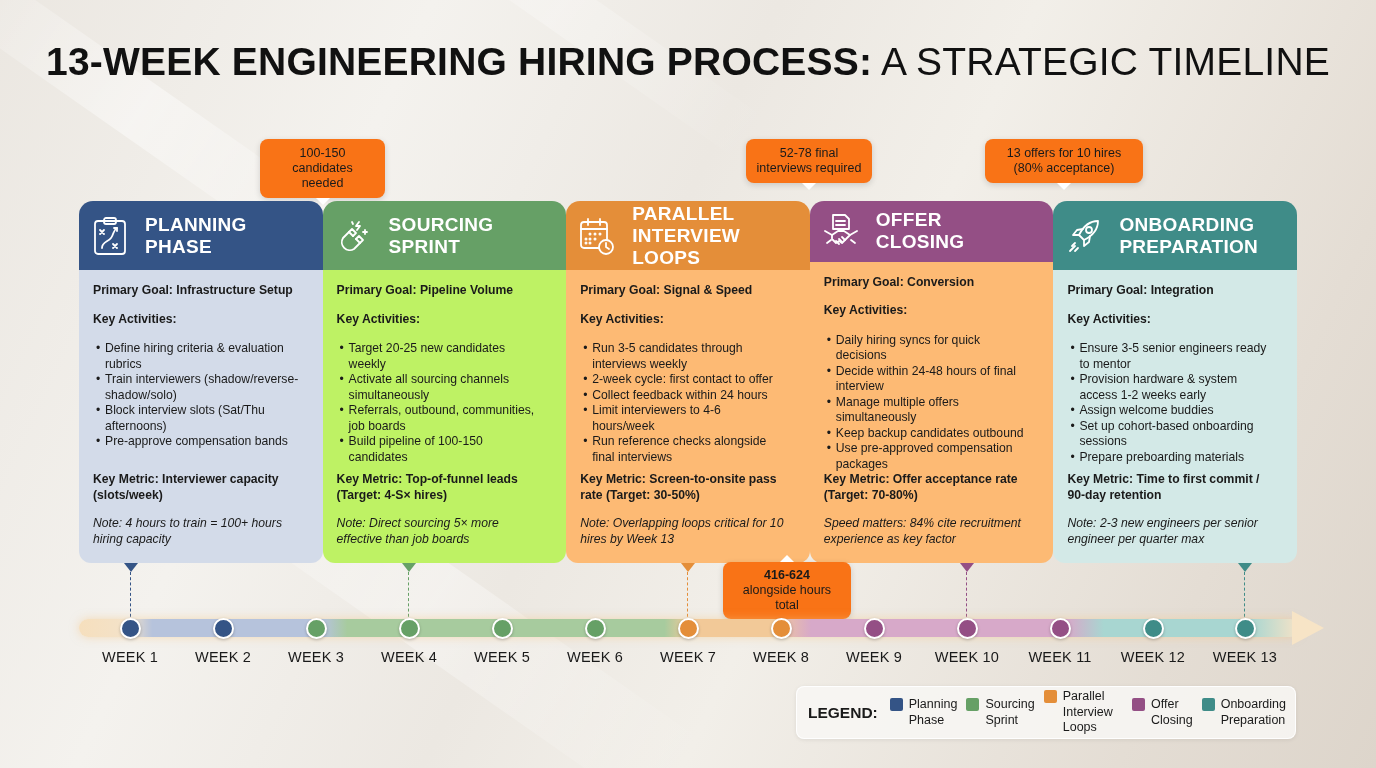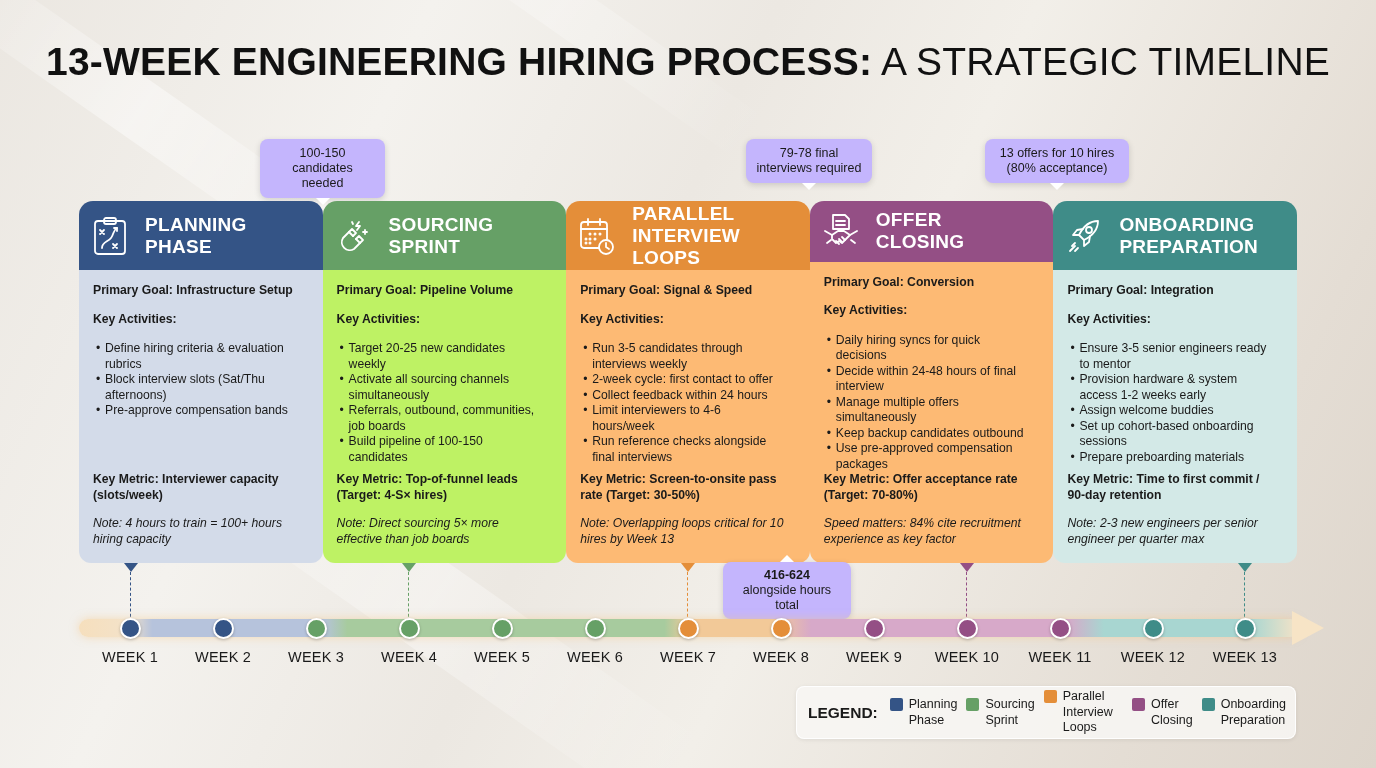--- a/index.html
+++ b/index.html
@@ -16,21 +16,21 @@
     transform: rotate(35deg);
   }
   .title {
     position: absolute; left: 0; top: 40px; width: 1376px; text-align: center;
     font-size: 39px; letter-spacing: 0.2px; color: #111;
   }
   .title .bold { font-weight: 700; }
   .title .light { font-weight: 400; }
 
   .callout {
-    position: absolute; background: #c4b5fd; border-radius: 8px;
+    position: absolute; background: #f97316; border-radius: 8px;
     box-shadow: 0 2px 6px rgba(0,0,0,0.15);
     font-size: 12.5px; line-height: 15px; text-align: center; color: #1a1a1a;
     padding: 7px 10px;
   }
   .callout::after {
     content: ""; position: absolute; left: 50%; margin-left: -7px;
     border-left: 7px solid transparent; border-right: 7px solid transparent;
   }
   .callout.down::after { bottom: -7px; border-top: 7px solid #fff; }
   .callout.up::after { top: -7px; border-bottom: 7px solid #fff; }
@@ -99,24 +99,24 @@
 
 <h1 class="title">
   <span class="bold">13-WEEK ENGINEERING HIRING PROCESS:</span><span class="light"> A STRATEGIC TIMELINE</span>
 </h1>
 
 <div class="callout down" style="left:260px; top:139px; width:125px;">
   <span>100-150</span><br>
   <span>candidates needed</span>
 </div>
 <div class="callout down" style="left:746px; top:139px; width:126px;">
-  <span>79-78 final</span><br>
+  <span>52-78 final</span><br>
   <span>interviews required</span>
 </div>
-<div class="callout down" style="left:985px; top:139px; width:144px;">
+<div class="callout down" style="left:985px; top:139px; width:158px;">
   <span>13 offers for 10 hires</span><br>
   <span>(80% acceptance)</span>
 </div>
 
 <div class="phases">
 
   <div class="phase">
     <div class="head" style="background:#345486;">
       <svg class="icon" viewBox="0 0 34 40" fill="none" stroke="#fff" stroke-width="1.8" stroke-linecap="round" stroke-linejoin="round">
         <rect x="2" y="5" width="30" height="33" rx="3"></rect>
@@ -129,20 +129,21 @@
       <div class="name">
         <div>PLANNING</div>
         <div>PHASE</div>
       </div>
     </div>
     <div class="body" style="background:#d3dbe9;">
       <div class="goal">Primary Goal: Infrastructure Setup</div>
       <div class="ka">Key Activities:</div>
       <ul>
         <li>Define hiring criteria &amp; evaluation rubrics</li>
+        <li>Train interviewers (shadow/reverse-shadow/solo)</li>
         <li>Block interview slots (Sat/Thu afternoons)</li>
         <li>Pre-approve compensation bands</li>
       </ul>
       <div class="metric">Key Metric: Interviewer capacity (slots/week)</div>
       <div class="note">Note: 4 hours to train = 100+ hours hiring capacity</div>
     </div>
   </div>
 
   <div class="phase">
     <div class="head" style="background:#66a066;">

